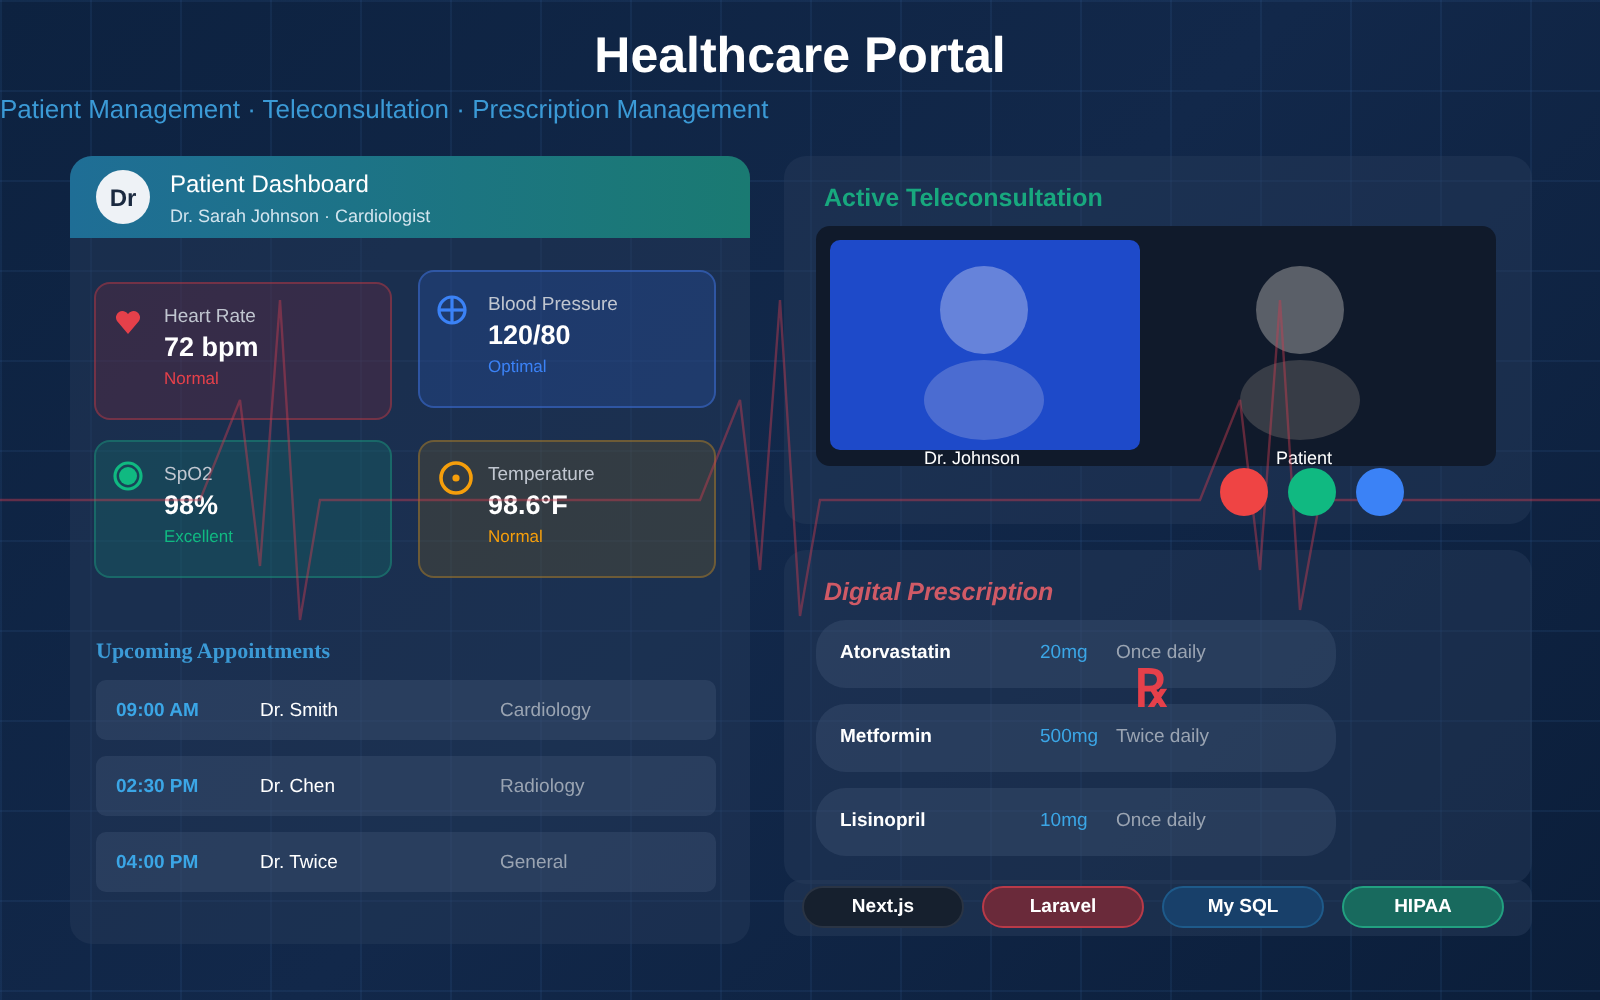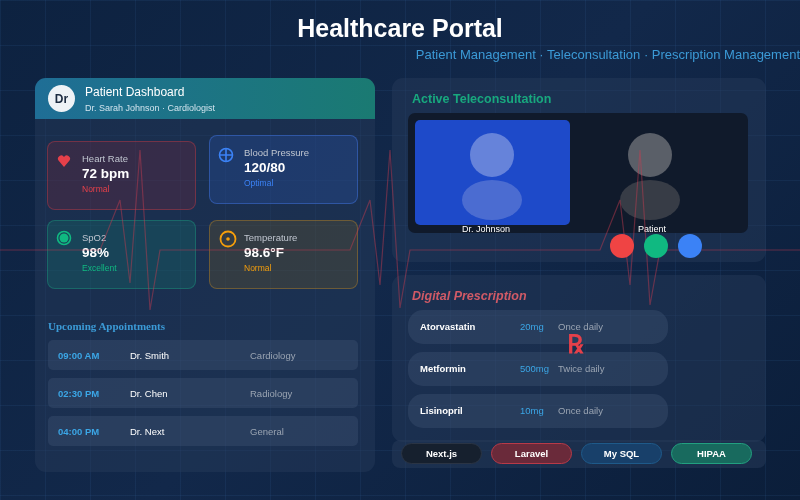--- a/index.html
+++ b/index.html
@@ -17,21 +17,21 @@
       linear-gradient(90deg, rgba(60,110,170,0.13) 1px, transparent 1px);
     background-size: 45px 45px;
     z-index: 0;
   }
   .ecg { position: absolute; left: 0; top: 0; width: 800px; height: 500px; z-index: 3; pointer-events: none; }
   .title {
     position: absolute; top: 14px; left: 0; width: 800px; text-align: center;
     font-size: 25px; font-weight: bold; color: #fff; z-index: 2;
   }
   .subtitle {
-    position: absolute; top: 47px; left: 0; width: 800px; text-align: right;
+    position: absolute; top: 47px; left: 0; width: 800px; text-align: left;
     font-size: 13px; color: #3b9ad6; z-index: 2;
   }
   .panel {
     position: absolute; background: rgba(40,60,90,0.45); border-radius: 11px; z-index: 1;
   }
   .left-panel { left: 35px; top: 78px; width: 340px; height: 394px; overflow: hidden; }
   .panel-header {
     height: 41px; background: linear-gradient(90deg, #1f6e96 0%, #1a7a72 100%);
     display: flex; align-items: center; padding-left: 13px;
   }
@@ -167,21 +167,21 @@
     <span class="appt-doc">Dr. Smith</span>
     <span class="appt-dept">Cardiology</span>
   </div>
   <div class="appt-row" style="top:300px">
     <span class="appt-time">02:30 PM</span>
     <span class="appt-doc">Dr. Chen</span>
     <span class="appt-dept">Radiology</span>
   </div>
   <div class="appt-row" style="top:338px">
     <span class="appt-time">04:00 PM</span>
-    <span class="appt-doc">Dr. Next</span>
+    <span class="appt-doc">Dr. Twice</span>
     <span class="appt-dept">General</span>
   </div>
 </div>
 
 <div class="panel tele-panel">
   <div class="section-title tele-title">Active Teleconsultation</div>
   <div class="video-area">
     <div class="video-doc">
       <div class="head" style="left:55px;top:13px;background:rgba(150,170,230,0.6)"></div>
       <div class="body-shape" style="left:47px;top:60px;background:rgba(130,150,220,0.45)"></div>

